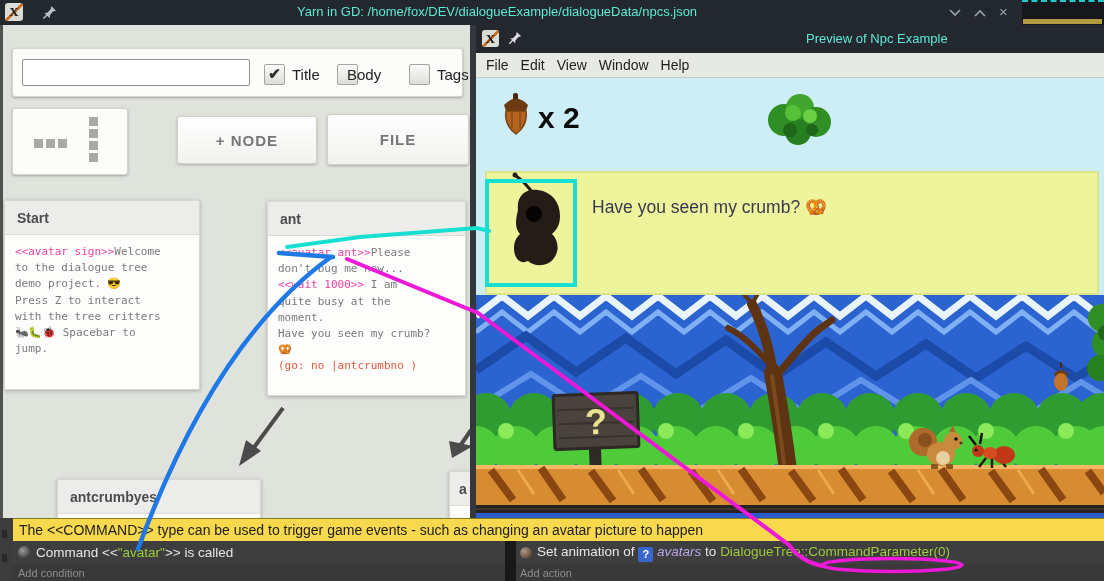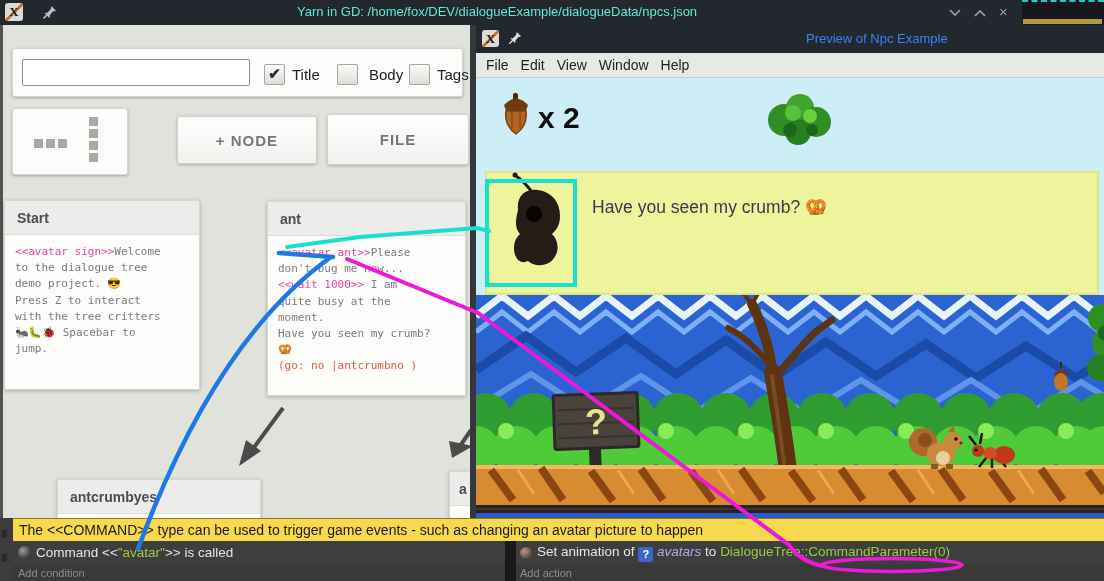--- a/index.html
+++ b/index.html
@@ -47,21 +47,21 @@
   .seg-go{color:#e05a3a;}
   .node-start{left:4px;top:200px;width:196px;height:190px;}
   .node-ant{left:267px;top:201px;width:199px;height:195px;}
   .node-yes{left:57px;top:479px;width:204px;height:60px;}
   .node-no{left:449px;top:471px;width:70px;height:50px;}
   .node-no .node-header{padding-left:9px;}
 
   
   .preview{left:470px;top:25px;width:634px;height:493px;border-left:6px solid #34383c;box-sizing:border-box;background:#cdeef6;}
   .pv-titlebar{position:absolute;left:0;top:0;width:628px;height:28px;background:#23272e;}
-  .pv-title{position:absolute;left:330px;top:6px;font-size:13px;color:#3b82f6;white-space:nowrap;}
+  .pv-title{position:absolute;left:330px;top:6px;font-size:13px;color:#5eead4;white-space:nowrap;}
   .pv-menubar{position:absolute;left:0;top:28px;width:628px;height:25px;background:#e7e9e4;border-bottom:1px solid #c9cbc5;
               display:flex;align-items:center;gap:12px;padding-left:10px;box-sizing:border-box;}
   .pv-menubar span{font-size:14px;color:#1e1e1e;}
   .game{position:absolute;left:0;top:53px;}
   .hud-count{font-family:"Liberation Sans",sans-serif;font-weight:bold;}
 
   
   .gutter{left:0;top:518px;width:13px;height:63px;background:#3c3c3c;}
   .gutter i{position:absolute;left:2px;width:5px;height:8px;background:#2a2a2a;}
   .helpbar{left:13px;top:518px;width:1091px;height:23px;background:#f8d84d;border-top:1px solid #8a7a1e;box-sizing:border-box;
@@ -109,21 +109,21 @@
       <div class="goldbar"></div>
     </div>
 
   <div class="abs canvas"></div>
 
   <div class="card searchbar">
     <input class="search-input" value="" style="">
     <span class="cb" style="left:251px;">✔</span>
     <span class="cb-label" style="left:279px;">Title</span>
     <span class="cb" style="left:324px;"></span>
-    <span class="cb-label" style="left:356px;">Body</span>
+    <span class="cb-label" style="left:334px;">Body</span>
     <span class="cb" style="left:396px;"></span>
     <span class="cb-label" style="left:424px;">Tags</span>
   </div>
 
   <div class="card iconcard">
     <span>
       <i class="sq" style="left:21px;top:30px;"></i><i class="sq" style="left:33px;top:30px;"></i><i class="sq" style="left:45px;top:30px;"></i>
     </span>
     <span>
       <i class="sq" style="left:76px;top:8px;"></i><i class="sq" style="left:76px;top:20px;"></i><i class="sq" style="left:76px;top:32px;"></i><i class="sq" style="left:76px;top:44px;"></i>

